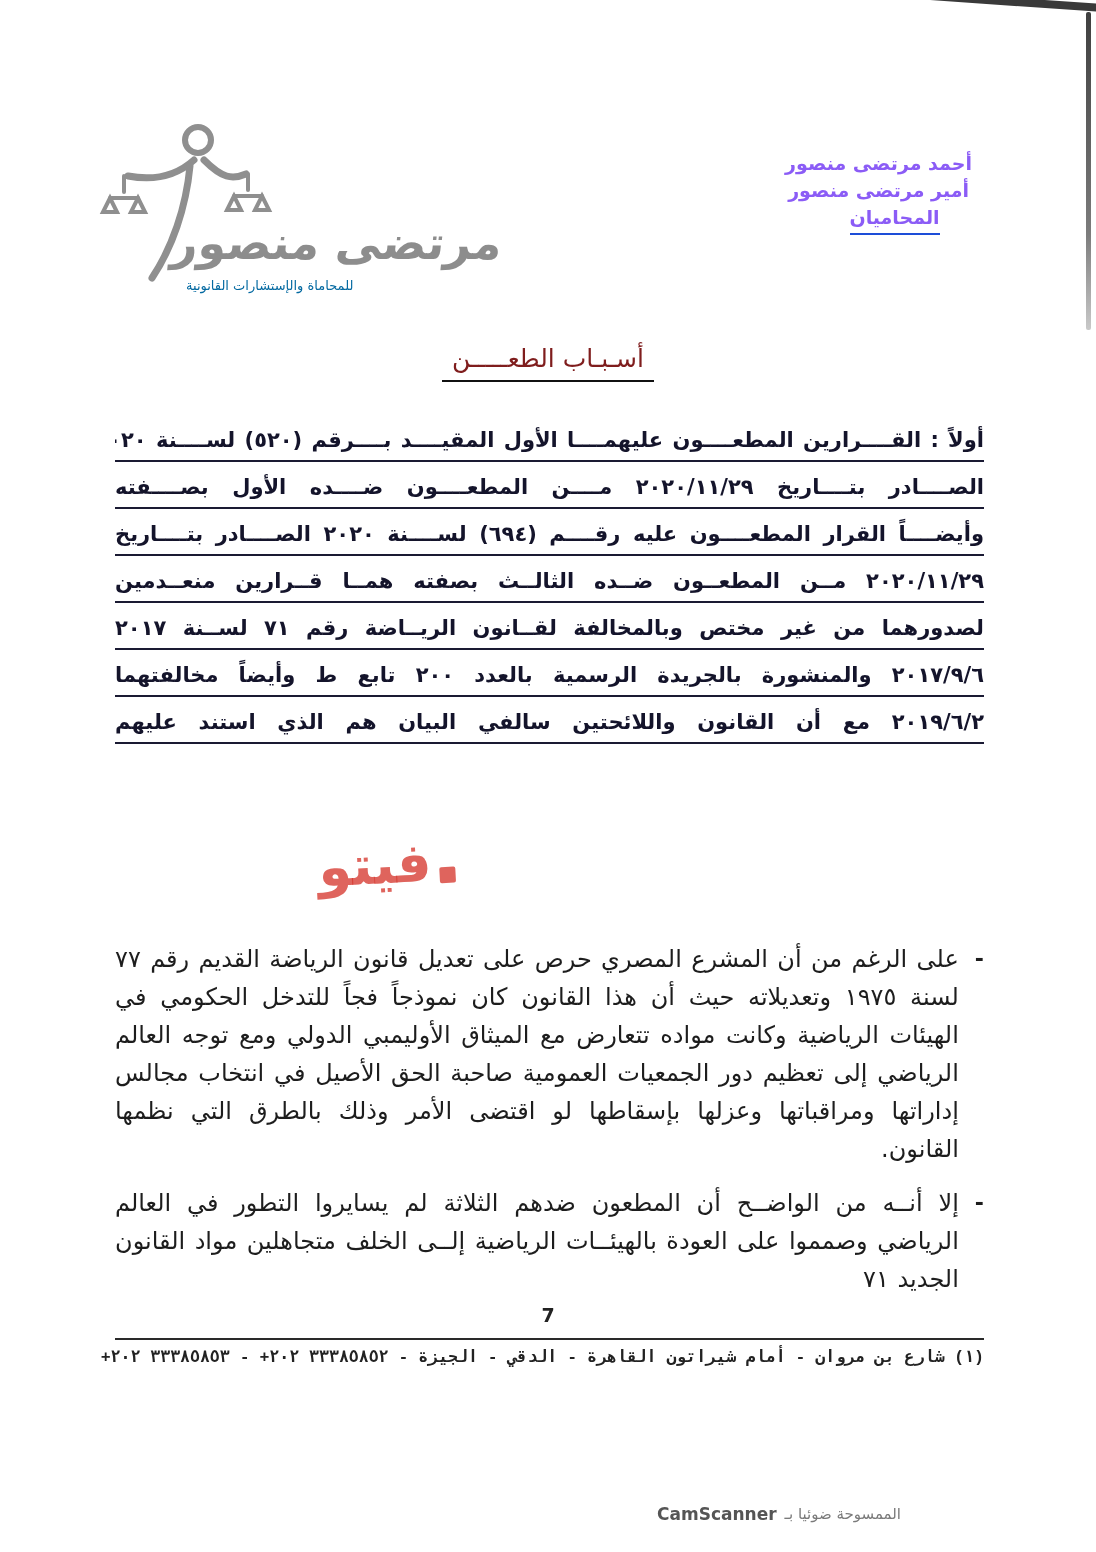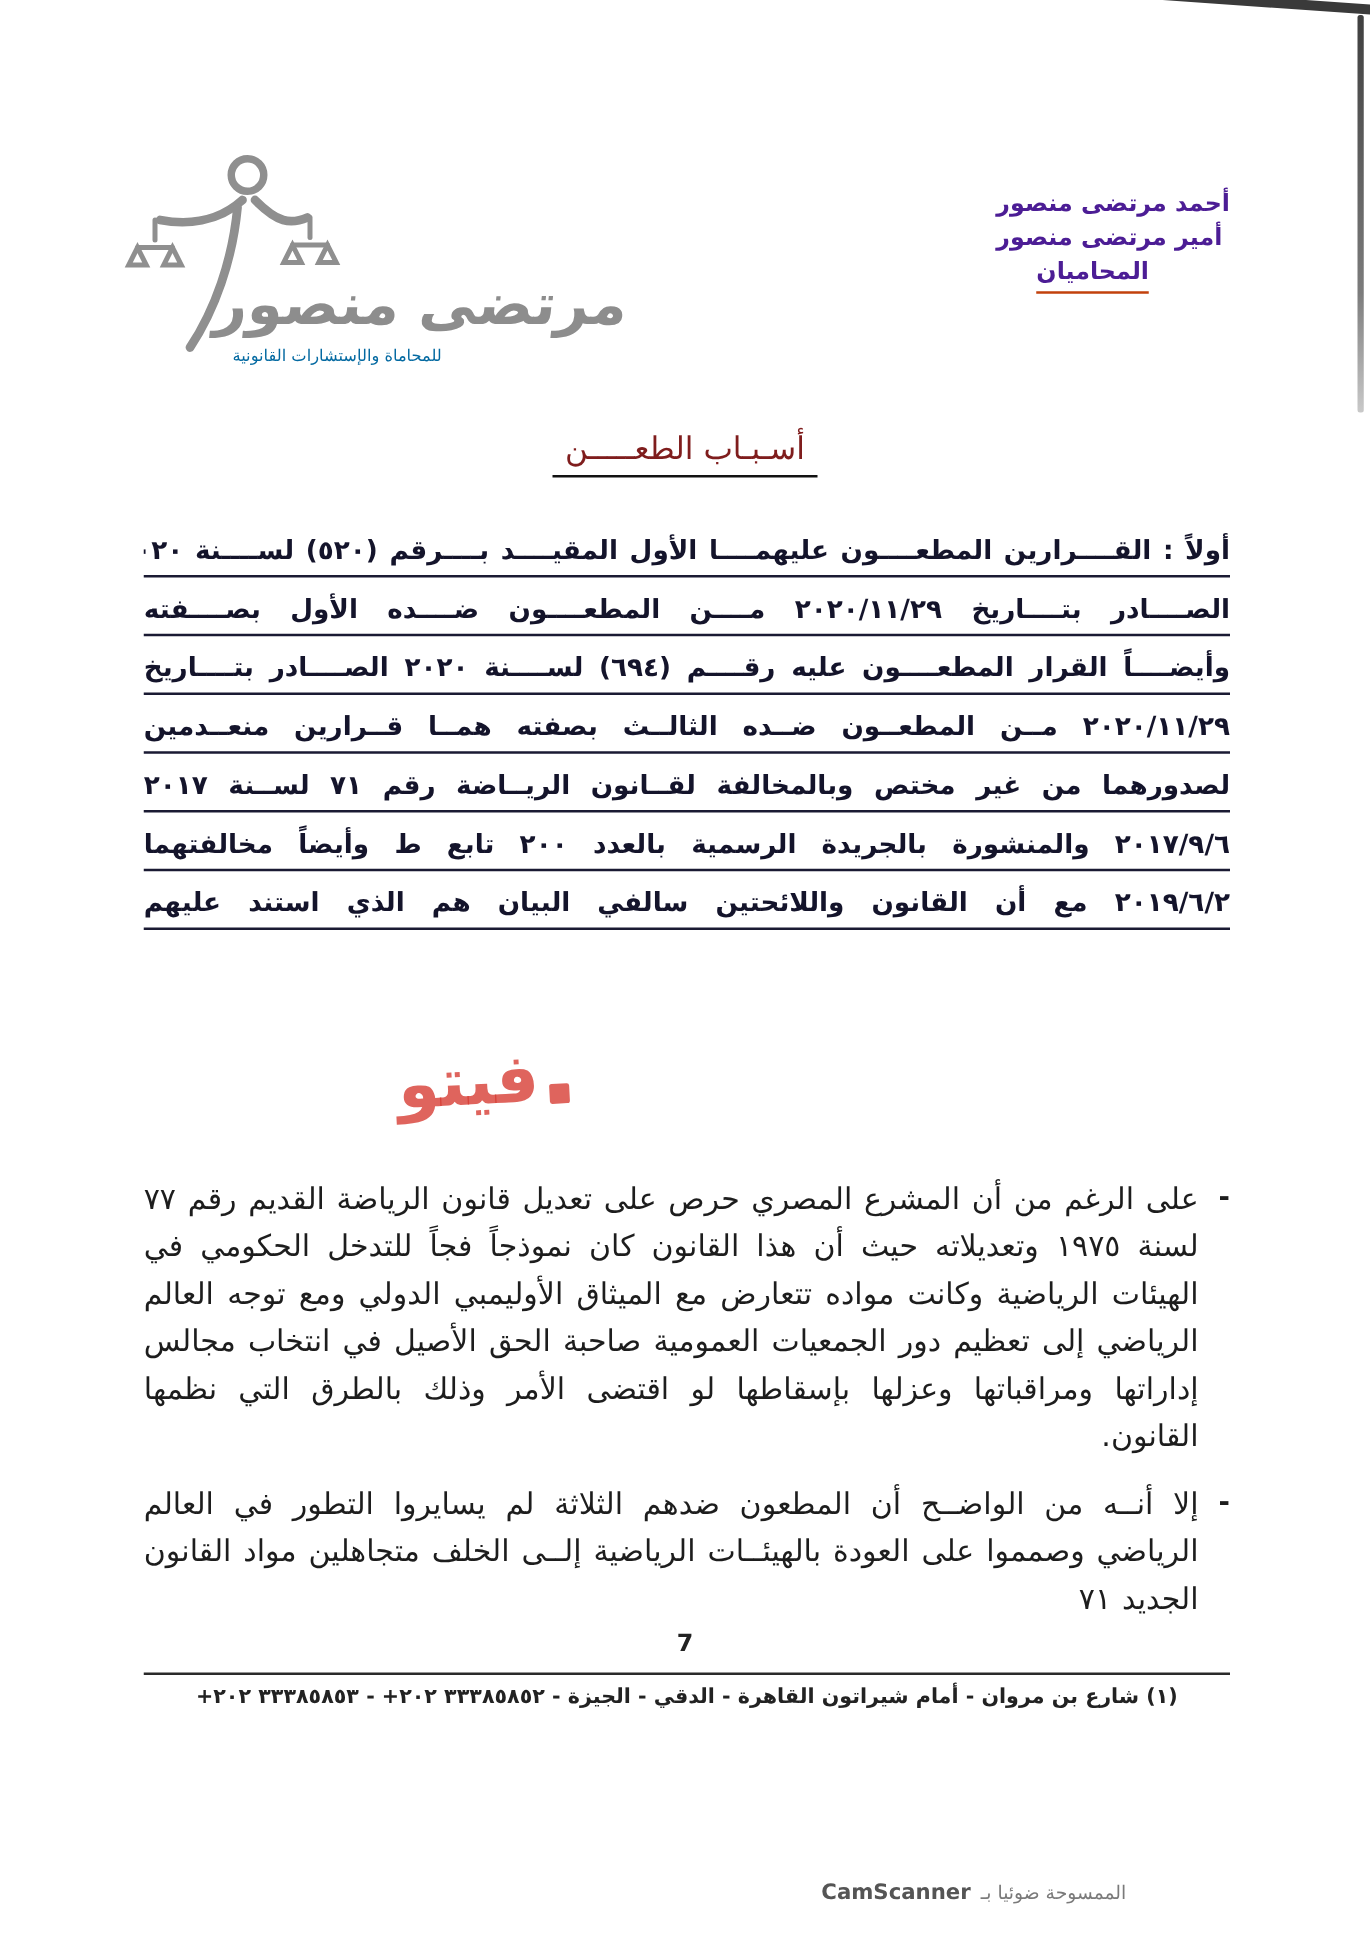--- a/index.html
+++ b/index.html
@@ -21,26 +21,26 @@
   }
   .scan-edge {
     position: absolute; top: 12px; right: 5px;
     width: 5px; height: 318px;
     background: linear-gradient(#3f3f3f 0%, #7c7c7c 70%, #c9c9c9 100%);
     border-radius: 2px;
   }
 
   
   .lawyers {
-    position: absolute; top: 150px; right: 112px;
-    text-align: left; direction: rtl;
-    font-size: 19px; font-weight: bold; color: #4c1d95;
+    position: absolute; top: 150px; right: 124px;
+    text-align: center; direction: rtl;
+    font-size: 19px; font-weight: bold; color: #8b5cf6;
     line-height: 27px;
   }
-  .lawyers .role { display: inline-block; border-bottom: 2px solid #c2410c; padding-bottom: 2px; margin-left: 32px; }
+  .lawyers .role { display: inline-block; border-bottom: 2px solid #1d4ed8; padding-bottom: 2px; margin-left: 32px; }
 
   
   .logo { position: absolute; top: 118px; left: 86px; width: 360px; height: 200px; }
   .logo-figure { position: absolute; top: 0; left: 8px; }
   .logo-brand {
     position: absolute; top: 98px; left: 86px;
     font-size: 46px; font-weight: bold; color: #8d8d8d;
     transform: skewX(-6deg); white-space: nowrap; direction: rtl;
   }
   .logo-tagline {
@@ -103,20 +103,21 @@
   }
   .footer-rule {
     position: absolute; top: 1338px; left: 115px; right: 112px;
     border-top: 2px solid #2a2a2a; height: 0;
   }
   .footer-address {
     position: absolute; top: 1347px; left: 115px; right: 112px;
     direction: rtl; text-align: center;
     font-size: 16.5px; font-weight: bold; color: #222; letter-spacing: 0.3px;
     white-space: nowrap;
+    font-family: Liberation Mono, monospace;
   }
   .camscanner {
     position: absolute; top: 1504px; right: 195px;
     direction: rtl; color: #7a7a7a; font-size: 15px;
     display: flex; align-items: center; gap: 8px;
   }
   .camscanner .brand {
     font-weight: bold; font-size: 17px; color: #555; direction: ltr;
     font-family: "DejaVu Sans", sans-serif;
   }

